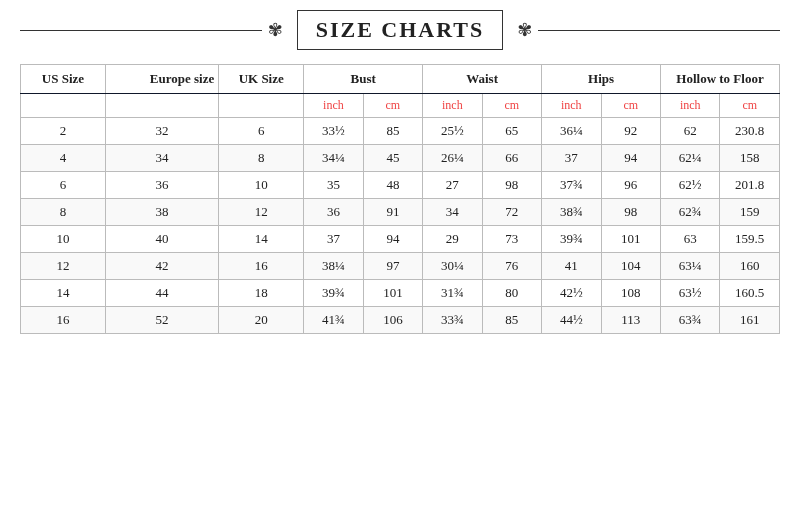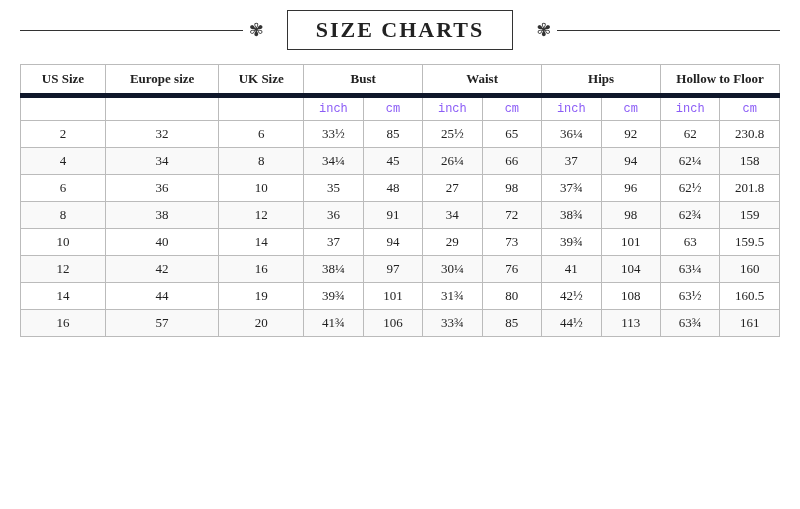--- a/index.html
+++ b/index.html
@@ -31,22 +31,22 @@
     }
 
     .header-ornament {
       font-size: 18px;
       color: #333;
       padding: 0 6px;
     }
 
     .header-title-box {
       border: 1.5px solid #333;
-      padding: 6px 28px;
-      margin: 0 17px;
+      padding: 6px 18px;
+      margin: 0 8px;
     }
 
     .header-title {
       font-size: 22px;
       font-weight: bold;
       letter-spacing: 2px;
       color: #222;
       font-family: Georgia, serif;
     }
 
@@ -60,42 +60,41 @@
     th, td {
       border: 1px solid #bbb;
       text-align: center;
       padding: 5px 4px;
       vertical-align: middle;
     }
 
     thead tr:first-child th {
       font-weight: bold;
       font-size: 13px;
-      border-bottom: 5px solid #0f172a;
+      border-bottom: 1px solid #0f172a;
       padding: 6px 4px;
     }
 
     thead tr:nth-child(2) th {
       font-weight: normal;
       font-size: 12px;
-      color: #8b5cf6;
+      color: #ef4444;
       padding: 4px 4px;
-      font-family: Liberation Mono, monospace;
     }
 
     tbody tr td {
       font-size: 13px;
     }
 
     tbody tr:nth-child(even) {
       background: #f9f9f9;
     }
 
     .col-us { width: 60px; }
-    .col-eu { width: 80px; }
+    .col-eu { width: 80px; text-align: right; }
     .col-uk { width: 60px; }
     .col-meas { width: 42px; }
   </style>
 </head>
 <body>
 
 <div class="header">
   <div class="header-line"></div>
   <span class="header-ornament">✾</span>
   <div class="header-title-box">
@@ -205,33 +204,33 @@
         <td>30¼</td>
         <td>76</td>
         <td>41</td>
         <td>104</td>
         <td>63¼</td>
         <td>160</td>
       </tr>
       <tr>
         <td>14</td>
         <td>44</td>
-        <td>19</td>
+        <td>18</td>
         <td>39¾</td>
         <td>101</td>
         <td>31¾</td>
         <td>80</td>
         <td>42½</td>
         <td>108</td>
         <td>63½</td>
         <td>160.5</td>
       </tr>
       <tr>
         <td>16</td>
-        <td>57</td>
+        <td>52</td>
         <td>20</td>
         <td>41¾</td>
         <td>106</td>
         <td>33¾</td>
         <td>85</td>
         <td>44½</td>
         <td>113</td>
         <td>63¾</td>
         <td>161</td>
       </tr>

